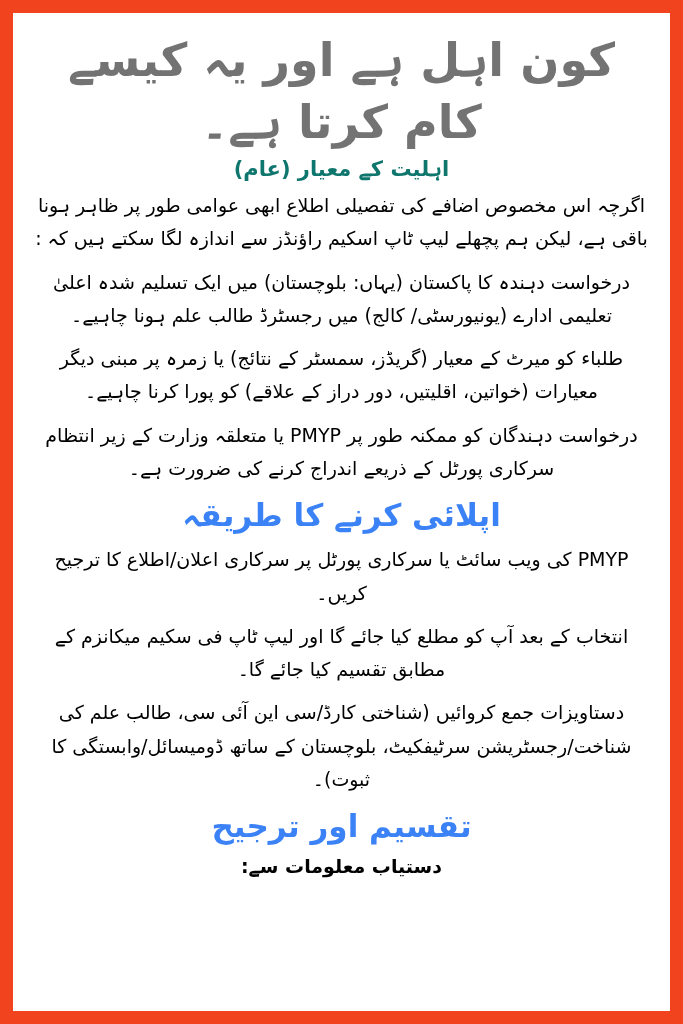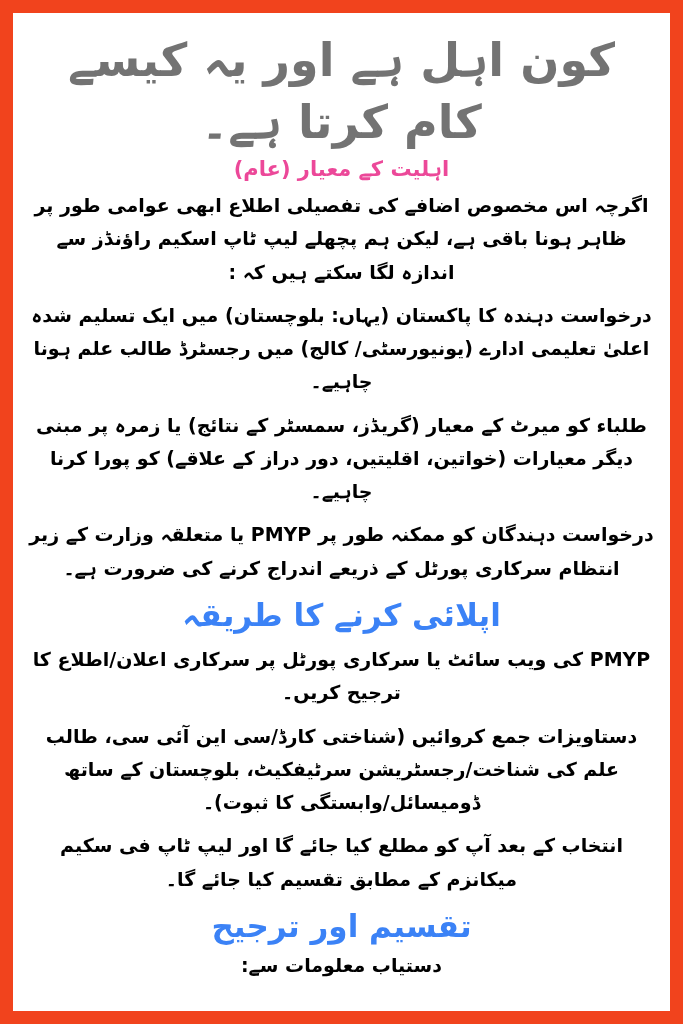--- a/index.html
+++ b/index.html
@@ -19,38 +19,38 @@
     text-align: center;
   }
   .title {
     color: #737373;
     font-size: 46px;
     font-weight: bold;
     line-height: 1.35;
     margin: 6px 8px 4px 8px;
   }
   .subtitle {
-    color: #ec4899;
+    color: #0f766e;
     font-size: 21px;
     font-weight: bold;
     margin: 2px 0 8px 0;
   }
   .section-heading {
     color: #3b82f6;
     font-size: 31px;
     font-weight: bold;
     margin: 10px 0 8px 0;
     line-height: 1.3;
   }
   .para {
     color: #000000;
     font-size: 19px;
     line-height: 1.75;
     margin: 4px 2px 10px 2px;
-    font-weight: bold;
+    font-weight: normal;
   }
   .note-label {
     color: #000000;
     font-size: 19px;
     font-weight: bold;
     margin: 6px 0 8px 0;
   }
 </style>
 </head>
 <body>
@@ -67,21 +67,21 @@
 
   <p class="para">طلباء کو میرٹ کے معیار (گریڈز، سمسٹر کے نتائج) یا زمرہ پر مبنی دیگر معیارات (خواتین، اقلیتیں، دور دراز کے علاقے) کو پورا کرنا چاہیے۔</p>
 
   <p class="para">درخواست دہندگان کو ممکنہ طور پر PMYP یا متعلقہ وزارت کے زیر انتظام سرکاری پورٹل کے ذریعے اندراج کرنے کی ضرورت ہے۔</p>
 
   <h2 class="section-heading">اپلائی کرنے کا طریقہ</h2>
 
   <p class="para">PMYP کی ویب سائٹ یا سرکاری پورٹل پر سرکاری اعلان/اطلاع کا ترجیح کریں۔</p>
 
 
+  <p class="para">انتخاب کے بعد آپ کو مطلع کیا جائے گا اور لیپ ٹاپ فی سکیم میکانزم کے مطابق تقسیم کیا جائے گا۔</p>
+
   <p class="para">دستاویزات جمع کروائیں (شناختی کارڈ/سی این آئی سی، طالب علم کی شناخت/رجسٹریشن سرٹیفکیٹ، بلوچستان کے ساتھ ڈومیسائل/وابستگی کا ثبوت)۔</p>
-
-  <p class="para">انتخاب کے بعد آپ کو مطلع کیا جائے گا اور لیپ ٹاپ فی سکیم میکانزم کے مطابق تقسیم کیا جائے گا۔</p>
 
   <h2 class="section-heading">تقسیم اور ترجیح</h2>
 
   <div class="note-label">دستیاب معلومات سے:</div>
 
 </div>
 
 </body></html>

